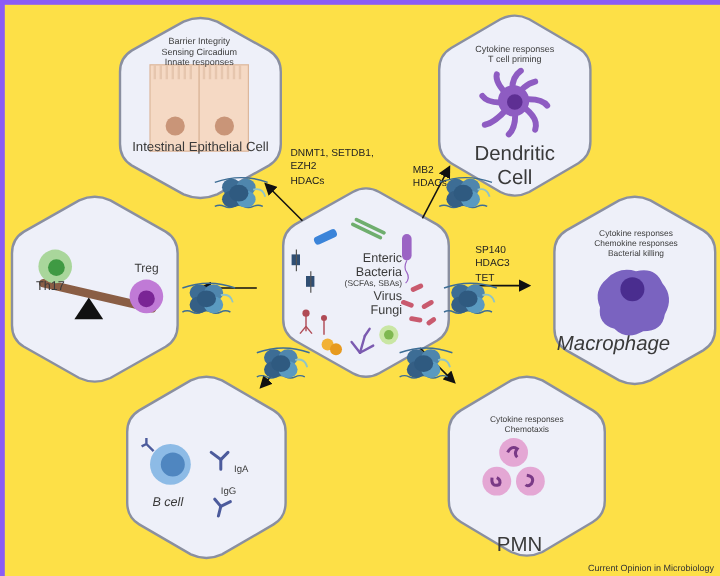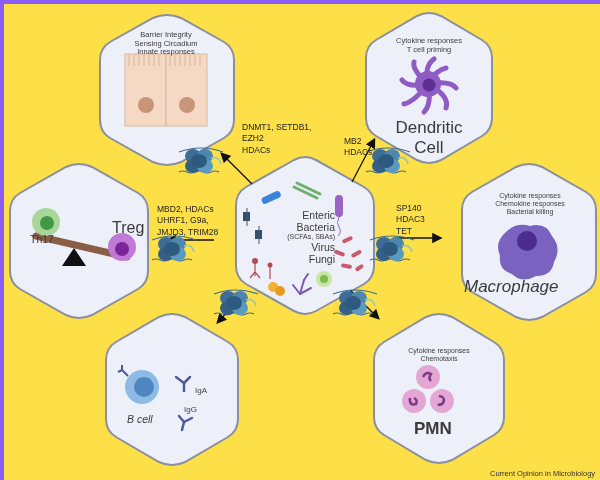--- a/index.html
+++ b/index.html
@@ -219,46 +219,42 @@
       <circle cx="438" cy="397" r="12" fill="#e4a7d4"></circle>
       <path d="M435,392 q7,1 4,7 q-3,3 -5,1" stroke="#7a3a86" stroke-width="2.5" fill="none"></path>
     </g>
   </svg>
 
   <div class="lbl small" style="left:118px;top:27px;width:88px;">
     <div>Barrier Integrity</div>
     <div>Sensing Circadium</div>
     <div>Innate responses</div>
   </div>
+  <div class="lbl cellname" style="left:100px;top:113px;width:126px;font-size:11px;">Intestinal Epithelial Cell</div>
   <div class="lbl med" style="left:238px;top:118px;">
     <div>DNMT1, SETDB1,</div>
     <div>EZH2</div>
     <div>HDACs</div>
   </div>
 
   <div class="lbl small" style="left:380px;top:33px;width:90px;">
     <div>Cytokine responses</div>
     <div>T cell priming</div>
   </div>
   <div class="lbl cellname" style="left:390px;top:114px;width:70px;">
     <div>Dendritic</div>
     <div>Cell</div>
   </div>
   <div class="lbl med" style="left:340px;top:132px;">
     <div>MB2</div>
     <div>HDACs</div>
   </div>
 
   <div class="lbl cellname" style="left:26px;top:193px;font-size:10.5px;margin-top:36px;">Th17</div>
-  <div class="lbl cellname" style="left:108px;top:215px;font-size:16px;">Treg</div>
-  <div class="lbl med" style="left:153px;top:200px;">
-    <div>MBD2, HDACs</div>
-    <div>UHRF1, G9a,</div>
-    <div>JMJD3, TRIM28</div>
-  </div>
+  <div class="lbl cellname" style="left:108px;top:215px;font-size:10px;">Treg</div>
 
   <div class="lbl center-txt" style="left:271px;top:205px;width:60px;">
     <div>Enteric</div>
     <div>Bacteria</div>
     <div class="center-sub">(SCFAs, SBAs)</div>
     <div>Virus</div>
     <div>Fungi</div>
   </div>
 
   <div class="lbl med" style="left:392px;top:199px;">
@@ -274,16 +270,16 @@
   <div class="lbl cellname" style="left:460px;top:273px;width:90px;font-style:italic;">Macrophage</div>
 
   <div class="lbl cellname" style="left:123px;top:409px;font-size:10.5px;font-style:italic;">B cell</div>
   <div class="lbl small" style="left:191px;top:382px;font-size:8px;">IgA</div>
   <div class="lbl small" style="left:180px;top:401px;font-size:8px;">IgG</div>
 
   <div class="lbl small" style="left:390px;top:343px;width:90px;font-size:7px;">
     <div>Cytokine responses</div>
     <div>Chemotaxis</div>
   </div>
-  <div class="lbl cellname" style="left:410px;top:415px;width:30px;font-weight:bold;">PMN</div>
+  <div class="lbl cellname" style="left:410px;top:440px;width:30px;">PMN</div>
 
   <div class="lbl cap" style="left:486px;top:466px;text-align:center;">Current Opinion in Microbiology</div>
 </div>
 
 </body></html>

